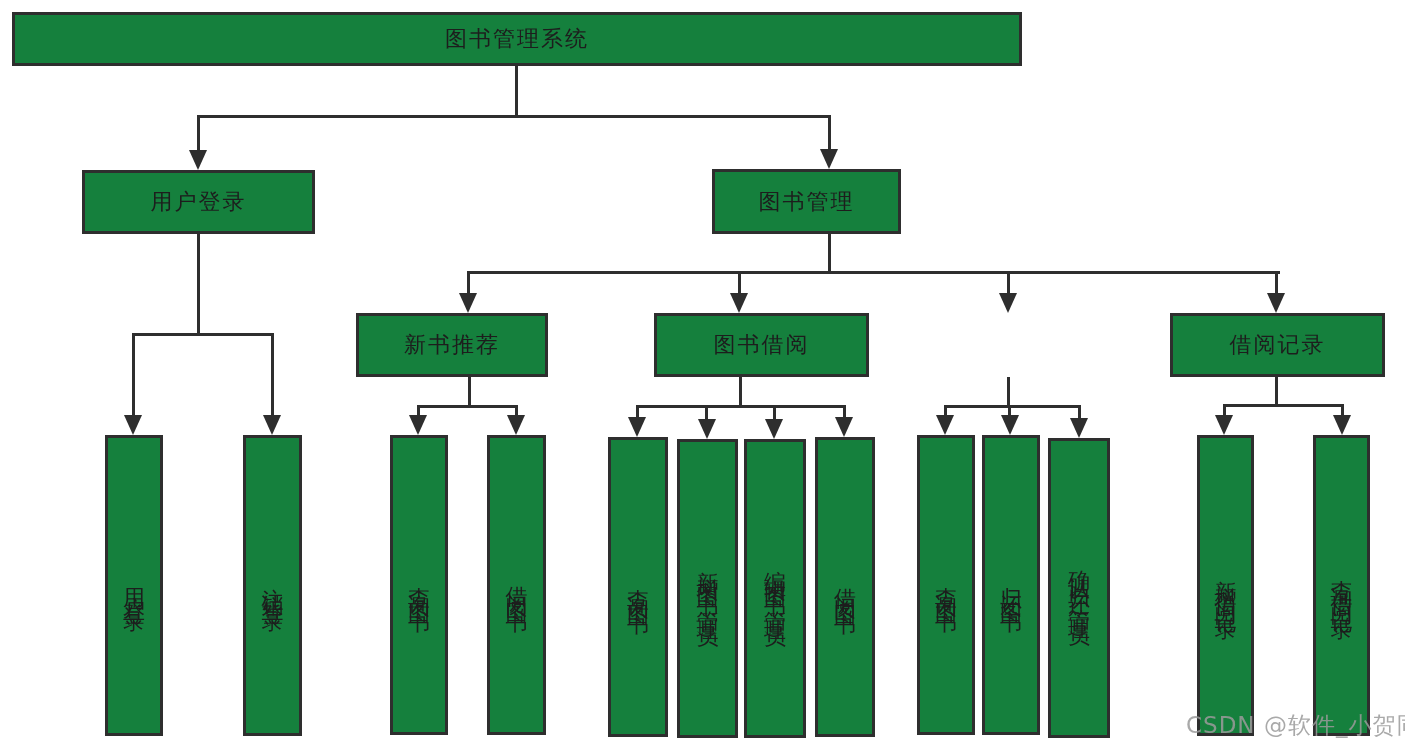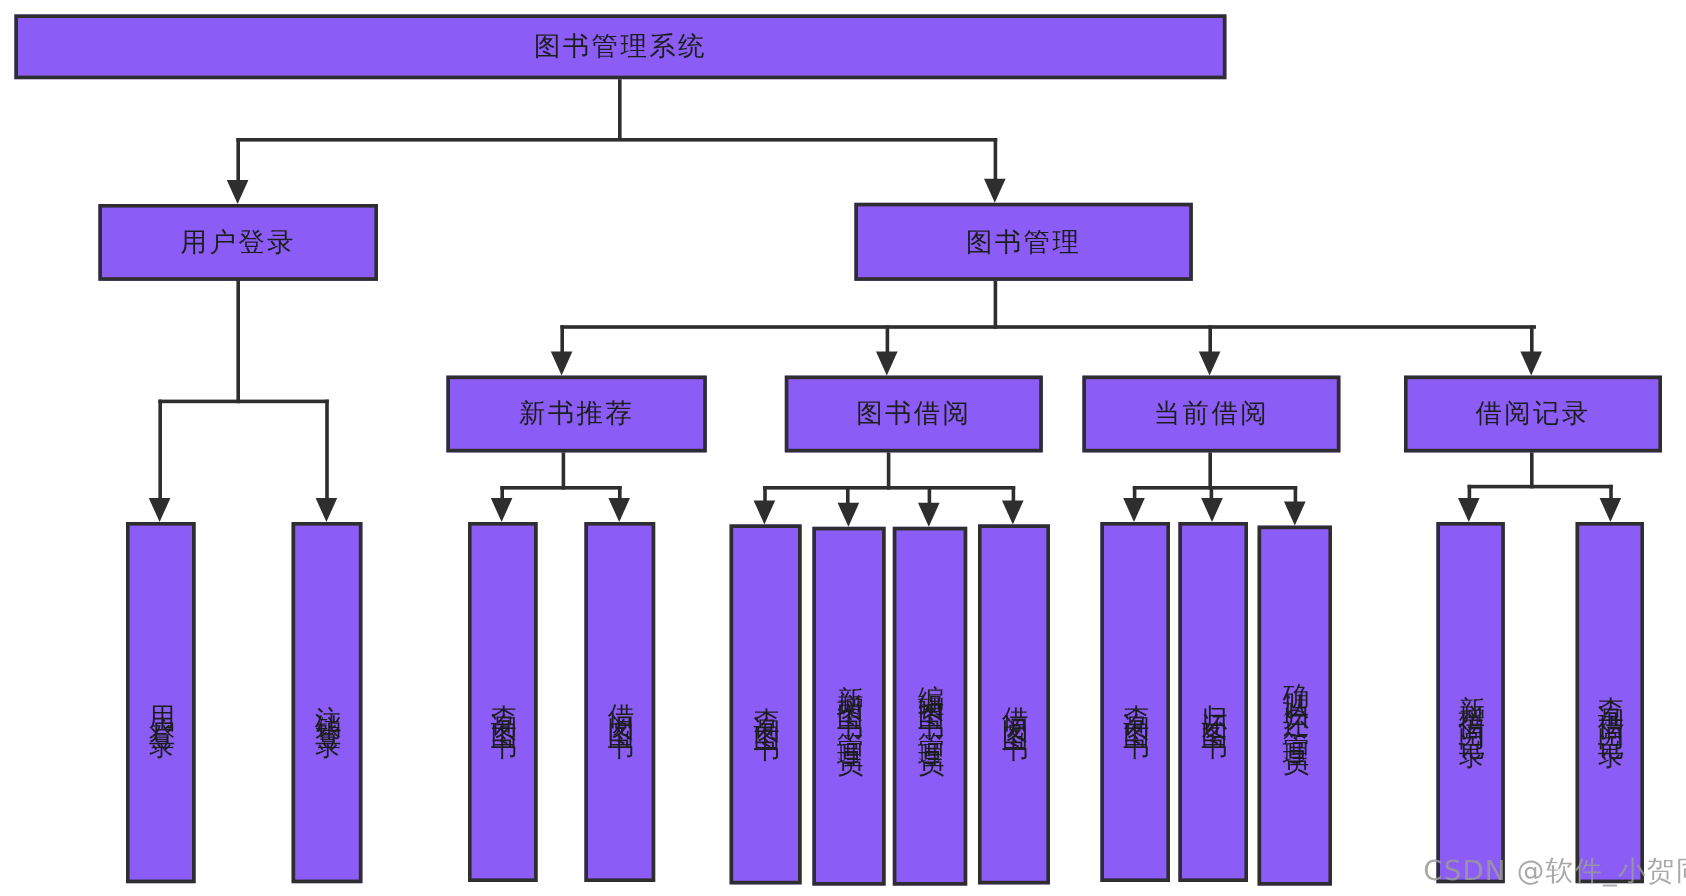--- a/index.html
+++ b/index.html
@@ -9,21 +9,21 @@
     height: 747px;
     background: var(--background, #ffffff);
     font-family: "DejaVu Sans", "Liberation Sans", sans-serif;
     color: var(--text, #1d1d1d);
     overflow: hidden;
   }
   .node {
     position: absolute;
     box-sizing: border-box;
     border: 3px solid var(--line, #2e2e2e);
-    background: #8b5cf6;
+    background: #15803d;
     display: flex;
     align-items: center;
     justify-content: center;
     font-size: 22px;
     letter-spacing: 2px;
     white-space: nowrap;
   }
   .vnode {
     writing-mode: vertical-rl;
     text-orientation: mixed;
@@ -55,25 +55,24 @@
   }
 </style>
 </head>
 <body>
 
 <div class="canvas">
 
   <div class="node" style="left:12px; top:12px; width:1010px; height:54px;">图书管理系统</div>
 
   <div class="node" style="left:82px; top:170px; width:233px; height:64px;">用户登录</div>
-  <div class="node" style="left:712px; top:169px; width:282px; height:65px;">图书管理</div>
+  <div class="node" style="left:712px; top:169px; width:189px; height:65px;">图书管理</div>
 
-  <div class="node" style="left:372px; top:313px; width:217px; height:64px;text-align:center;">新书推荐</div>
+  <div class="node" style="left:356px; top:313px; width:192px; height:64px;text-align:center;">新书推荐</div>
   <div class="node" style="left:633px; top:313px; width:215px; height:64px;margin-left:21px;">图书借阅</div>
-  <div class="node" style="left:902px; top:313px; width:215px; height:64px;">当前借阅</div>
   <div class="node" style="left:1170px; top:313px; width:215px; height:64px;">借阅记录</div>
 
   <div class="node vnode" style="left:105px; top:435px; width:58px; height:301px;">用户登录</div>
   <div class="node vnode" style="left:243px; top:435px; width:59px; height:301px;">注销登录</div>
 
   <div class="node vnode" style="left:390px; top:435px; width:58px; height:300px;">查询图书</div>
   <div class="node vnode" style="left:487px; top:435px; width:59px; height:300px;">借阅图书</div>
 
   <div class="node vnode" style="left:608px; top:437px; width:60px; height:300px;">查询图书</div>
   <div class="node vnode" style="left:677px; top:439px; width:61px; height:299px;">新增图书（管理员）</div>

